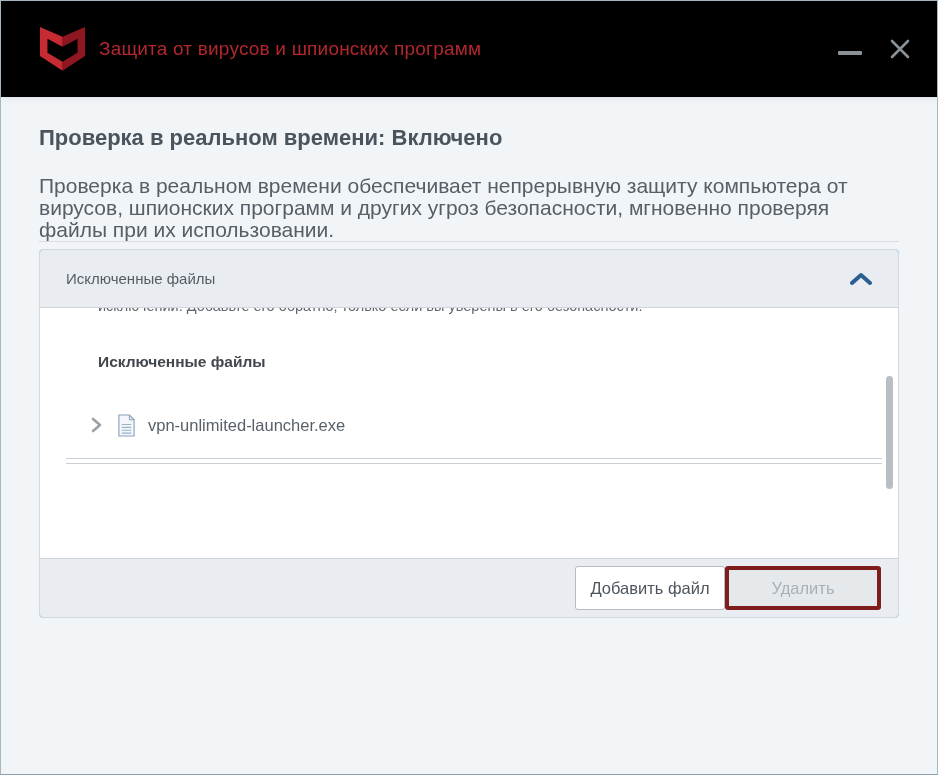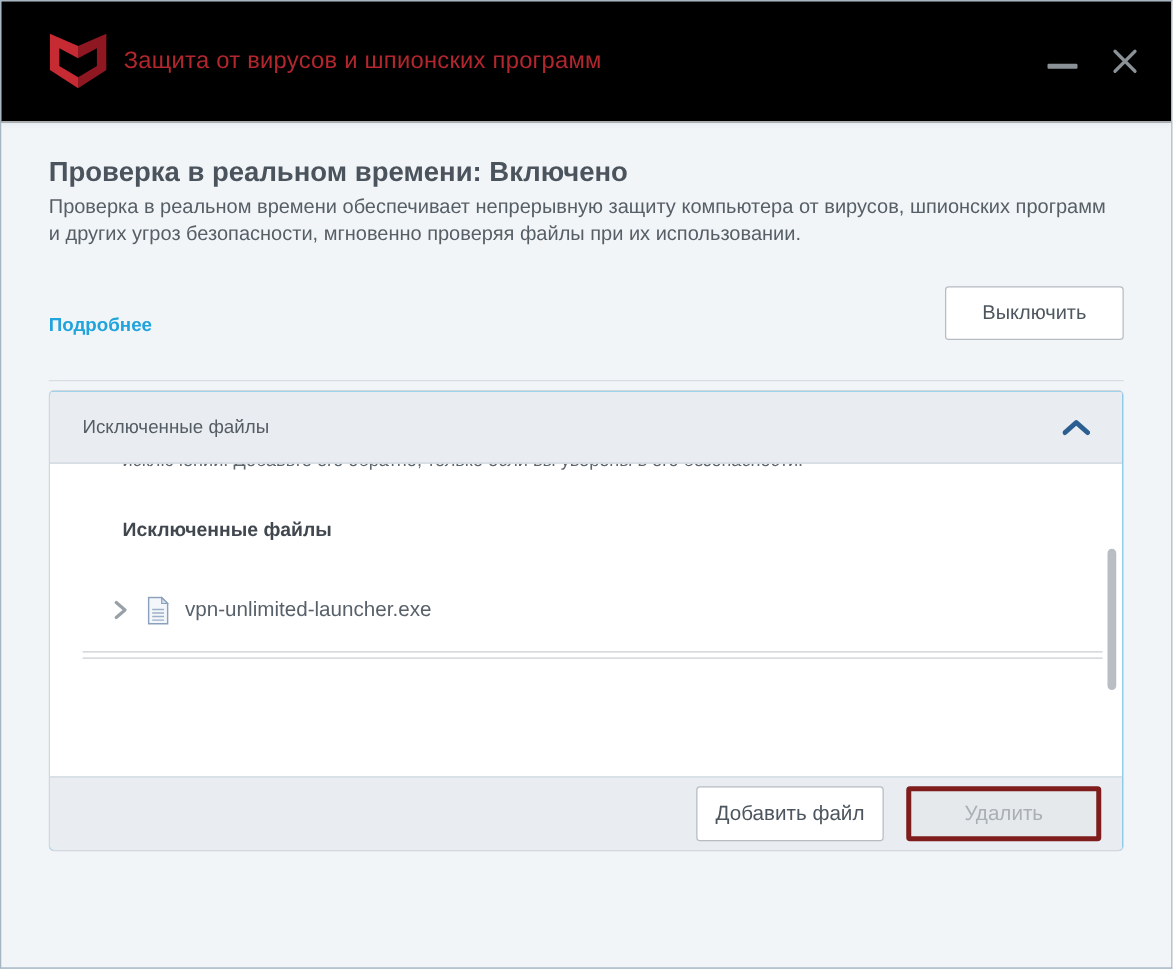--- a/index.html
+++ b/index.html
@@ -8,42 +8,42 @@
   
   .titlebar{position:relative;height:97px;background:#000000;border-bottom:1px solid #e3e7ea;box-shadow:0 2px 4px rgba(70,90,110,.08);display:flex;align-items:center;}
   .logo{width:47px;height:47px;margin-left:38px;flex:0 0 auto;}
   .app-title{margin-left:13px;font-size:19px;letter-spacing:.2px;color:#b2262e;}
   .win-controls{position:absolute;right:20px;top:0;height:100%;display:flex;align-items:center;gap:16px;}
   .win-btn{width:34px;height:34px;display:flex;align-items:center;justify-content:center;cursor:pointer;}
   .min-glyph{width:24px;height:4px;background:#8a9197;border-radius:1px;margin-top:8px;}
   
   .main{padding:0 38px;}
   .page-heading{margin:27px 0 0 0;font-size:22px;font-weight:700;color:#4b545c;}
-  .page-desc{margin:4px 0 0 0;font-size:16px;line-height:22px;color:#565e66;max-width:852px;}
+  .page-desc{margin:24px 0 0 0;font-size:21px;line-height:22px;color:#565e66;max-width:852px;}
   .action-row{position:relative;height:105px;}
   .details-link{position:absolute;left:0;top:53px;font-size:15px;font-weight:bold;color:#21a3dc;cursor:pointer;text-decoration:none;}
   .btn{display:inline-block;background:#ffffff;border:1px solid #b6bcc2;border-radius:3px;color:#4d565e;font-size:16px;font-family:inherit;cursor:pointer;}
   .turn-off-btn{position:absolute;right:0;top:30px;width:143px;height:43px;}
   .hr{border:none;border-top:1px solid #d9dde1;margin:0;}
   
   .panel{margin-top:7px;background:#0ea5e9;border:1px solid #d2d8dd;border-radius:4px;height:369px;display:flex;flex-direction:column;overflow:hidden;}
   .panel-header{height:58px;flex:0 0 auto;background:#e9edf1;border-bottom:1px solid #cfd4d9;display:flex;align-items:center;padding:0 26px;cursor:pointer;}
   .panel-header-label{font-size:15px;color:#545c64;flex:1;}
   .panel-body{position:relative;flex:1;background:#ffffff;overflow:hidden;}
   .clip-line{height:8px;overflow:hidden;margin:0 80px 0 58px;}
   .clip-line span{display:block;margin-top:-10px;font-size:14.5px;color:#5d656d;white-space:nowrap;}
   .list-title{margin:37px 0 0 58px;font-size:15.5px;font-weight:bold;color:#40474e;}
   .file-row{display:flex;align-items:center;height:56px;margin-top:26px;padding-left:50px;cursor:pointer;text-align:center;}
   .file-row .name{margin-left:12px;font-size:16.5px;color:#58616a;}
   .row-divider{border:none;border-top:1px solid #c9cfd4;margin:4px 16px 0 26px;}
   .file-row + .row-divider{margin-top:5px;}
   .expand-caret{flex:0 0 auto;}
   .doc-icon{margin-left:14px;flex:0 0 auto;}
   .scroll-thumb{position:absolute;right:5px;top:68px;width:7px;height:113px;background:#b8bec4;border-radius:4px;cursor:pointer;}
-  .panel-footer{height:59px;flex:0 0 auto;background:#e9edf1;border-top:1px solid #d0d5da;display:flex;align-items:center;justify-content:flex-end;padding-right:17px;gap:18px;}
+  .panel-footer{height:59px;flex:0 0 auto;background:#e9edf1;border-top:1px solid #d0d5da;display:flex;align-items:center;justify-content:flex-end;padding-right:17px;}
   .add-file-btn{width:150px;height:44px;font-size:16.5px;}
   .delete-btn{width:156px;height:44px;font-size:16.5px;background:#e5e9ec;border:4px solid #7f1d1d;color:#a9b0b6;cursor:default;}
 </style>
 </head>
 <body>
 
 <div class="window">
 
   <div class="titlebar">
     <svg class="logo" viewBox="0 0 100 100" aria-hidden="true">
@@ -67,24 +67,20 @@
           <path d="M4 4 L20 20 M20 4 L4 20" stroke="#8a9197" stroke-width="2.6" fill="none" stroke-linecap="round"></path>
         </svg>
       </div>
     </div>
   </div>
 
   <div class="main">
     <h1 class="page-heading">Проверка в реальном времени: Включено</h1>
     <p class="page-desc">Проверка в реальном времени обеспечивает непрерывную защиту компьютера от вирусов, шпионских программ и других угроз безопасности, мгновенно проверяя файлы при их использовании.</p>
 
-    <div class="action-row">
-      <a class="details-link" href="#">Подробнее</a>
-      <button class="btn turn-off-btn">Выключить</button>
-    </div>
 
     <hr class="hr">
 
     <div class="panel">
 
       <div class="panel-header">
         <div class="panel-header-label">Исключенные файлы</div>
         <svg width="22" height="14" viewBox="0 0 22 14" aria-hidden="true">
           <path d="M2 11 L11 3 L20 11" stroke="#2b5f92" stroke-width="4" fill="none" stroke-linecap="round" stroke-linejoin="round"></path>
         </svg>

